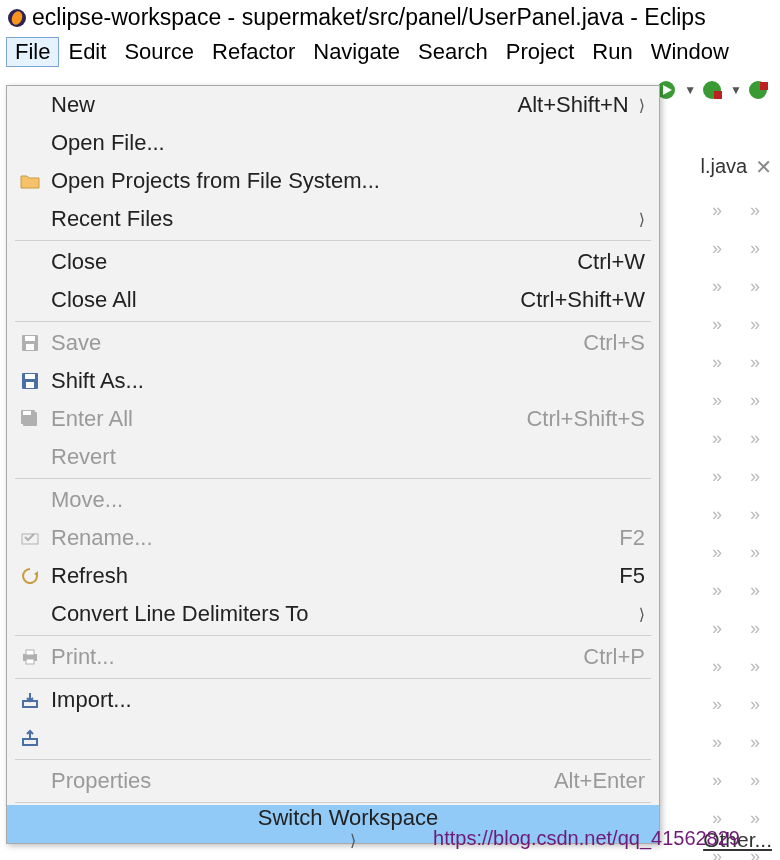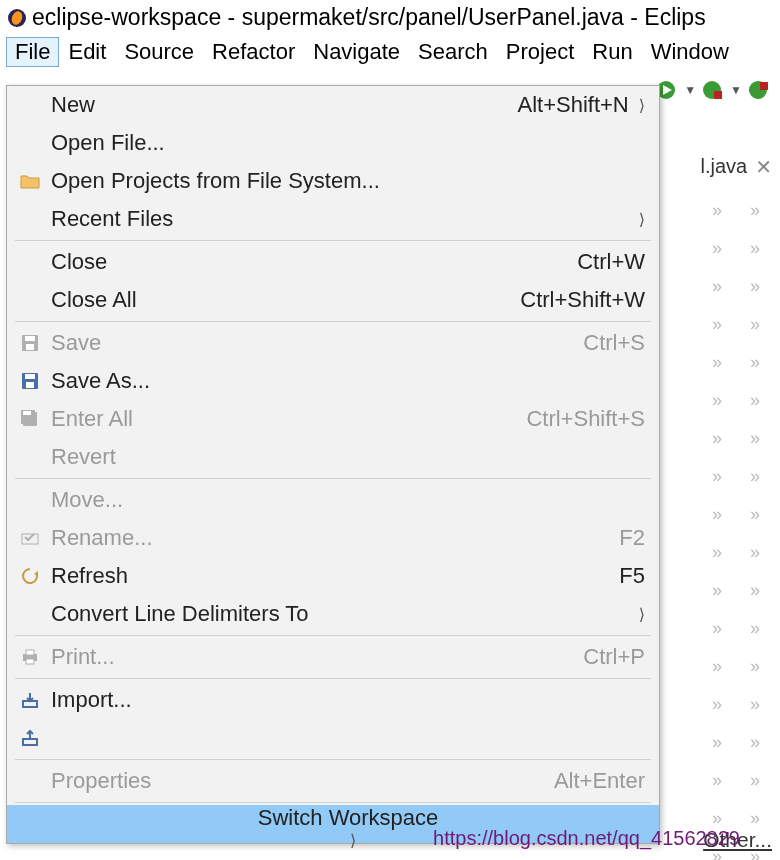--- a/index.html
+++ b/index.html
@@ -211,21 +211,21 @@
       <span class="shortcut">Ctrl+S</span>
     </div>
     <div class="row">
       <span class="icon-slot">
         <svg width="18" height="18" viewBox="0 0 18 18">
           <rect x="1" y="1" width="16" height="16" fill="#4a6fa5" rx="1"></rect>
           <rect x="4" y="2" width="10" height="5" fill="#fff"></rect>
           <rect x="5" y="10" width="8" height="6" fill="#fff"></rect>
         </svg>
       </span>
-      <span class="label">Save As...</span>
+      <span class="label">Shift As...</span>
     </div>
     <div class="row disabled">
       <span class="icon-slot">
         <svg width="20" height="20" viewBox="0 0 20 20">
           <rect x="3" y="3" width="14" height="14" fill="#b0b0b0" rx="1"></rect>
           <rect x="1" y="1" width="14" height="14" fill="#b0b0b0" rx="1"></rect>
           <rect x="3" y="2" width="8" height="4" fill="#fff"></rect>
         </svg>
       </span>
       <span class="label">Enter All</span>

